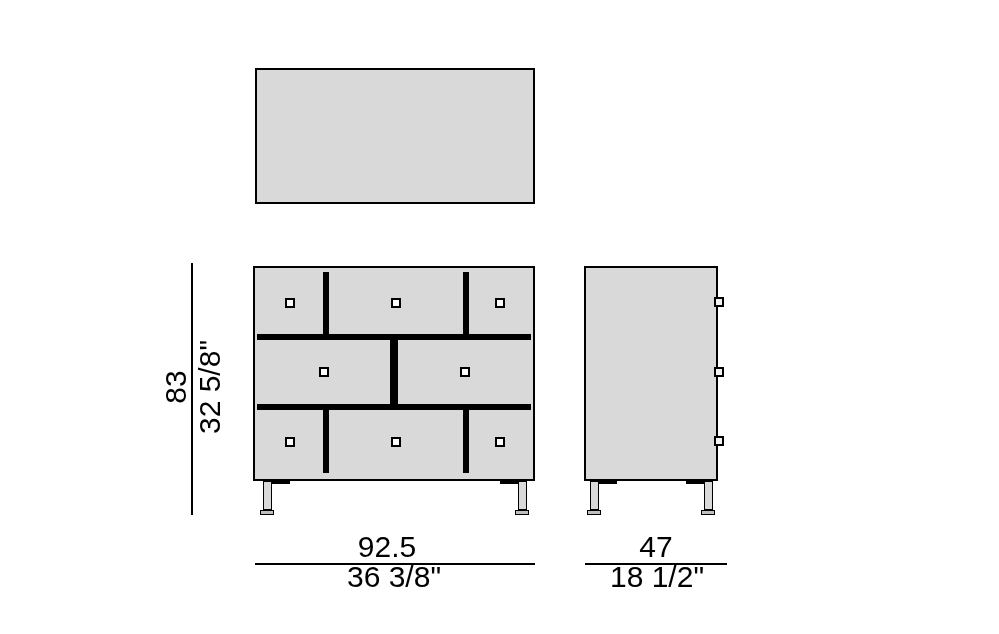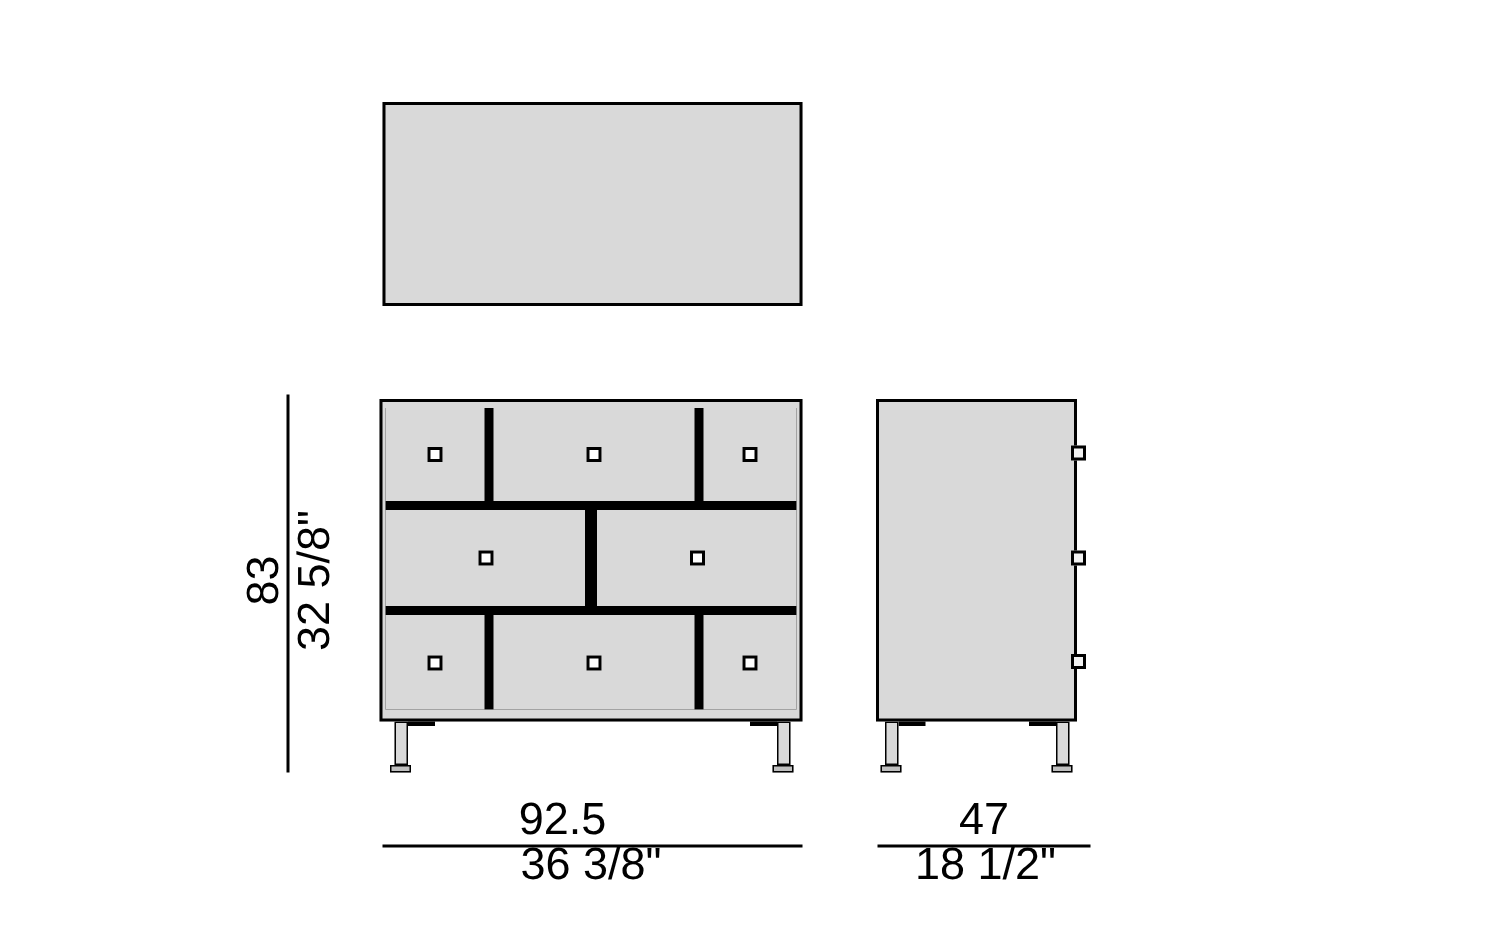--- a/index.html
+++ b/index.html
@@ -148,20 +148,20 @@
   <div class="abs leg-foot" style="left:587px;"></div>
   <div class="abs leg-plate" style="left:686px;"></div>
   <div class="abs leg-shaft" style="left:704px;"></div>
   <div class="abs leg-foot" style="left:701px;"></div>
 
   <div class="abs dim-line" style="left:191px; top:263px; width:2px; height:252px;"></div>
   <div class="dim-label rot" style="left:176px; top:387px;">83</div>
   <div class="dim-label rot" style="left:210px; top:387px;">32 5/8"</div>
 
   <div class="abs dim-line" style="left:255px; top:563px; width:280px; height:2px;"></div>
-  <div class="dim-label h-center" style="left:375px; top:532px;">92.5</div>
+  <div class="dim-label h-center" style="left:387px; top:532px;">92.5</div>
   <div class="dim-label h-center" style="left:394px; top:562px;">36 3/8"</div>
 
   <div class="abs dim-line" style="left:585px; top:563px; width:142px; height:2px;"></div>
   <div class="dim-label h-center" style="left:656px; top:532px;">47</div>
   <div class="dim-label h-center" style="left:657px; top:562px;">18 1/2"</div>
 
 </div>
 
 </body></html>

